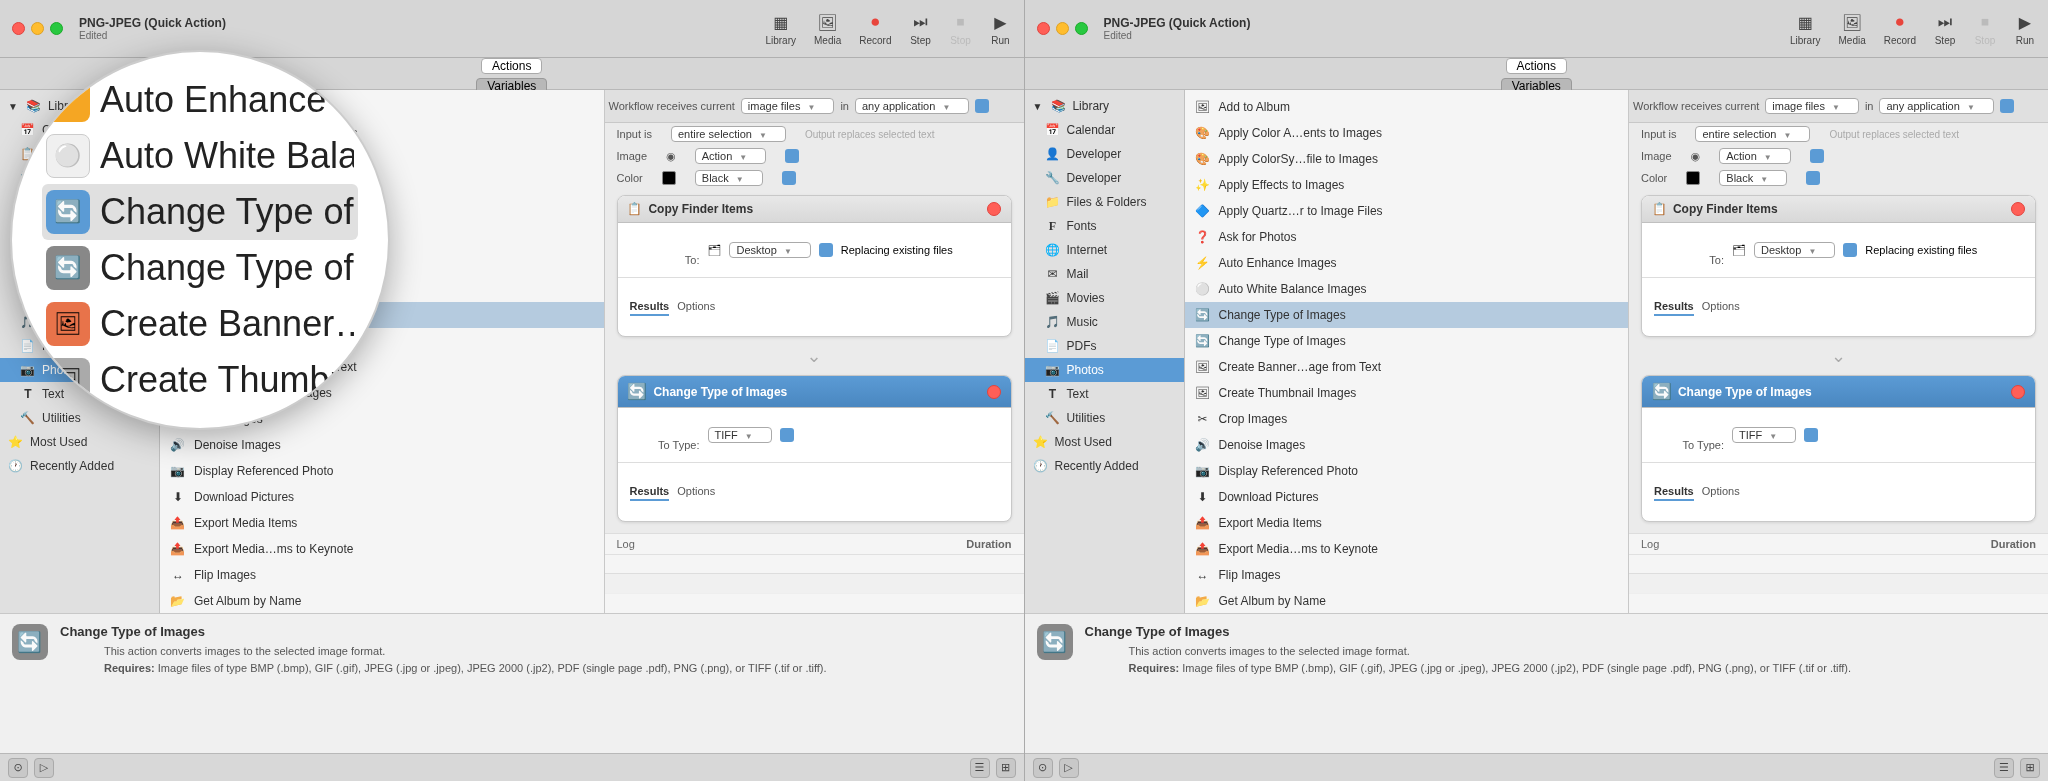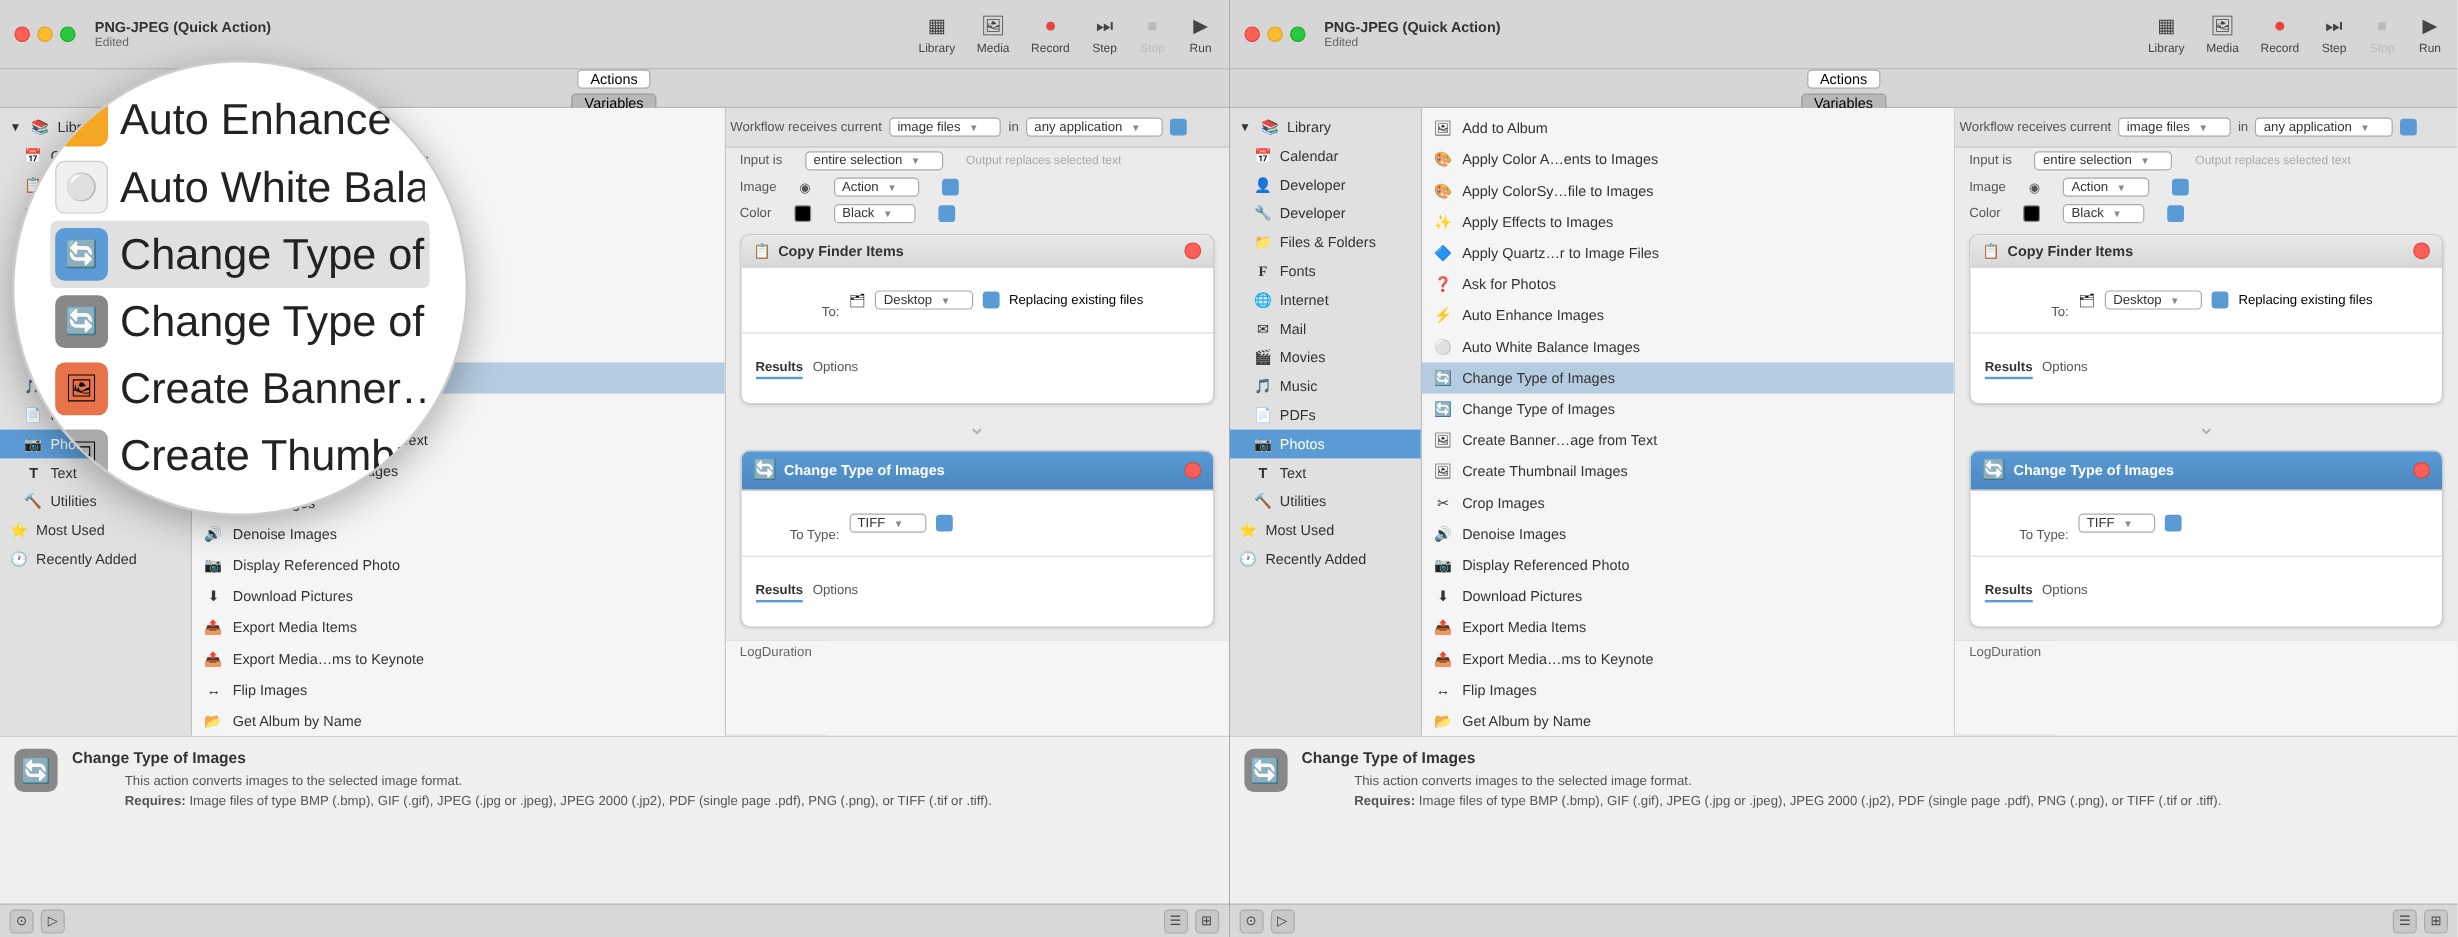--- a/index.html
+++ b/index.html
@@ -283,29 +283,30 @@
     .bottom-title { font-size: 13px; font-weight: 700; color: #333; margin-bottom: 4px; }
     .bottom-desc { font-size: 11px; color: #555; line-height: 1.5; margin-left: 44px; }
     .bottom-desc strong { font-weight: 700; }
 
     
     .log-area {
       height: 80px;
       background: #f5f5f5;
       border-top: 1px solid #ddd;
       display: flex;
+      flex-direction: column;
     }
     .log-header {
       display: flex;
       padding: 4px 12px;
       font-size: 11px;
       color: #666;
       border-bottom: 1px solid #e0e0e0;
     }
-    .log-duration { margin-left: auto; }
+    .log-duration { margin-left: auto; font-weight: bold; }
 
     
     .bottom-controls {
       height: 28px;
       background: #d8d8d8;
       border-top: 1px solid #b8b8b8;
       display: flex;
       align-items: center;
       padding: 0 8px;
       gap: 6px;

